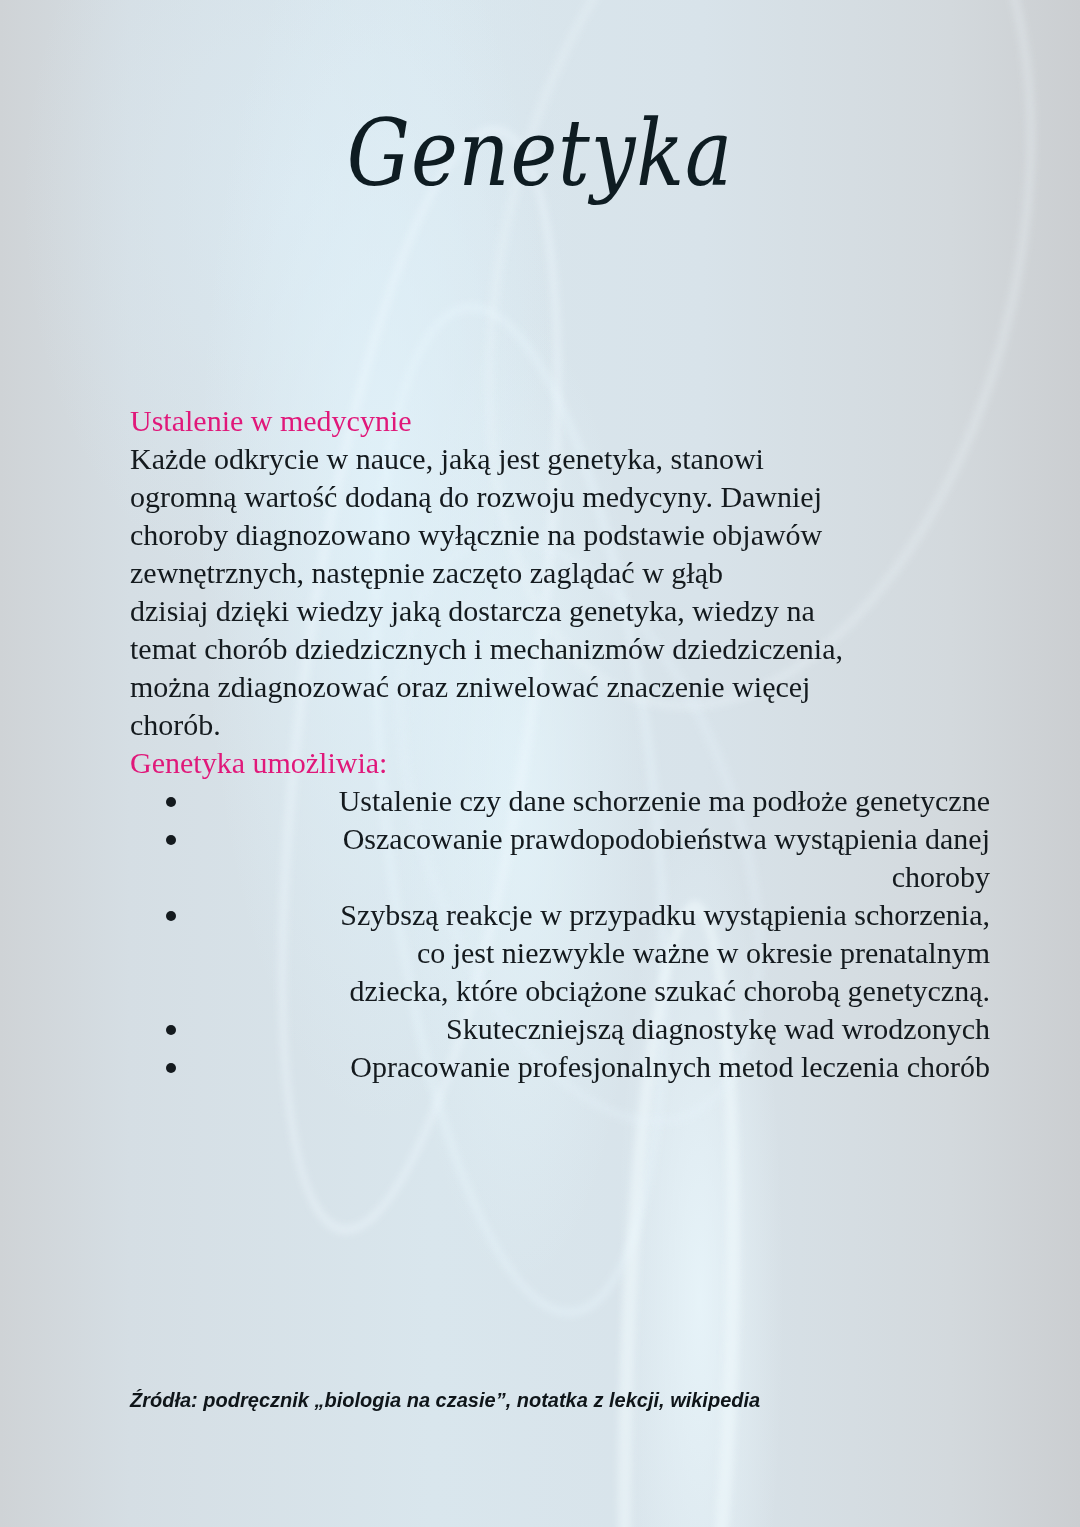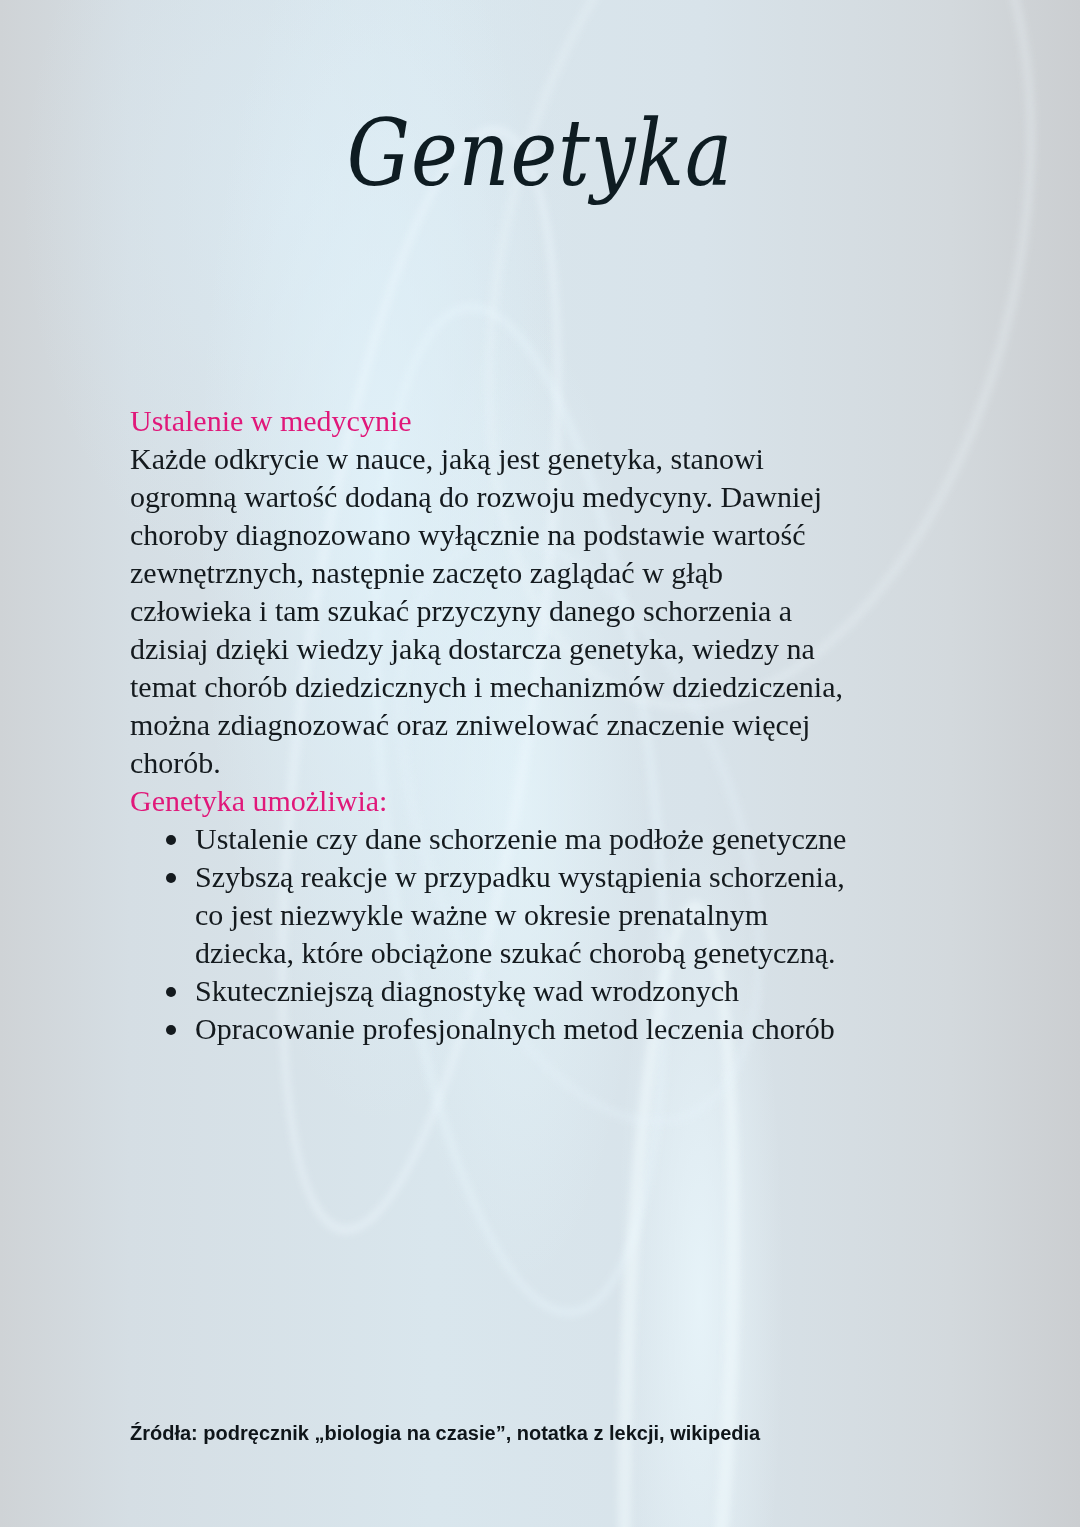--- a/index.html
+++ b/index.html
@@ -75,43 +75,45 @@
       white-space: nowrap;
     }
     ul.bullets {
       list-style: none;
       margin: 0;
       padding: 0 0 0 36px;
     }
     ul.bullets li {
       position: relative;
       padding-left: 29px;
+      text-align: right;
     }
     ul.bullets li .bullet {
       position: absolute;
       left: 0;
       top: 15px;
       width: 10px;
       height: 10px;
       border-radius: 50%;
       background: #141a1e;
     }
     ul.bullets li .line {
       display: block;
       white-space: nowrap;
     }
     .sources {
       position: absolute;
       left: 130px;
-      top: 1422px;
+      top: 1389px;
       font-family: "Liberation Sans", sans-serif;
       font-weight: bold;
       font-size: 20px;
       color: #0f1519;
       white-space: nowrap;
+      font-style: italic;
     }
   </style>
 </head>
 <body>
 
 <div class="bg">
   <div class="strand s1"></div>
   <div class="strand s2"></div>
   <div class="strand s3"></div>
   <div class="strand s4"></div>
@@ -119,34 +121,38 @@
 </div>
 
 <div class="page">
   <div class="title">Genetyka</div>
 
   <div class="content">
     <span class="heading">Ustalenie w medycynie</span>
     <div class="para">
       <span>Każde odkrycie w nauce, jaką jest genetyka, stanowi</span>
       <span>ogromną wartość dodaną do rozwoju medycyny. Dawniej</span>
-      <span>choroby diagnozowano wyłącznie na podstawie wartość</span>
+      <span>choroby diagnozowano wyłącznie na podstawie objawów</span>
       <span>zewnętrznych, następnie zaczęto zaglądać w głąb</span>
-      <span>człowieka i tam szukać przyczyny danego schorzenia a</span>
       <span>dzisiaj dzięki wiedzy jaką dostarcza genetyka, wiedzy na</span>
       <span>temat chorób dziedzicznych i mechanizmów dziedziczenia,</span>
       <span>można zdiagnozować oraz zniwelować znaczenie więcej</span>
       <span>chorób.</span>
     </div>
 
     <span class="heading">Genetyka umożliwia:</span>
     <ul class="bullets">
       <li>
         <span class="bullet"></span>
         <span class="line">Ustalenie czy dane schorzenie ma podłoże genetyczne</span>
+      </li>
+      <li>
+        <span class="bullet"></span>
+        <span class="line">Oszacowanie prawdopodobieństwa wystąpienia danej</span>
+        <span class="line">choroby</span>
       </li>
       <li>
         <span class="bullet"></span>
         <span class="line">Szybszą reakcje w przypadku wystąpienia schorzenia,</span>
         <span class="line">co jest niezwykle ważne w okresie prenatalnym</span>
         <span class="line">dziecka, które obciążone szukać chorobą genetyczną.</span>
       </li>
       <li>
         <span class="bullet"></span>
         <span class="line">Skuteczniejszą diagnostykę wad wrodzonych</span>

